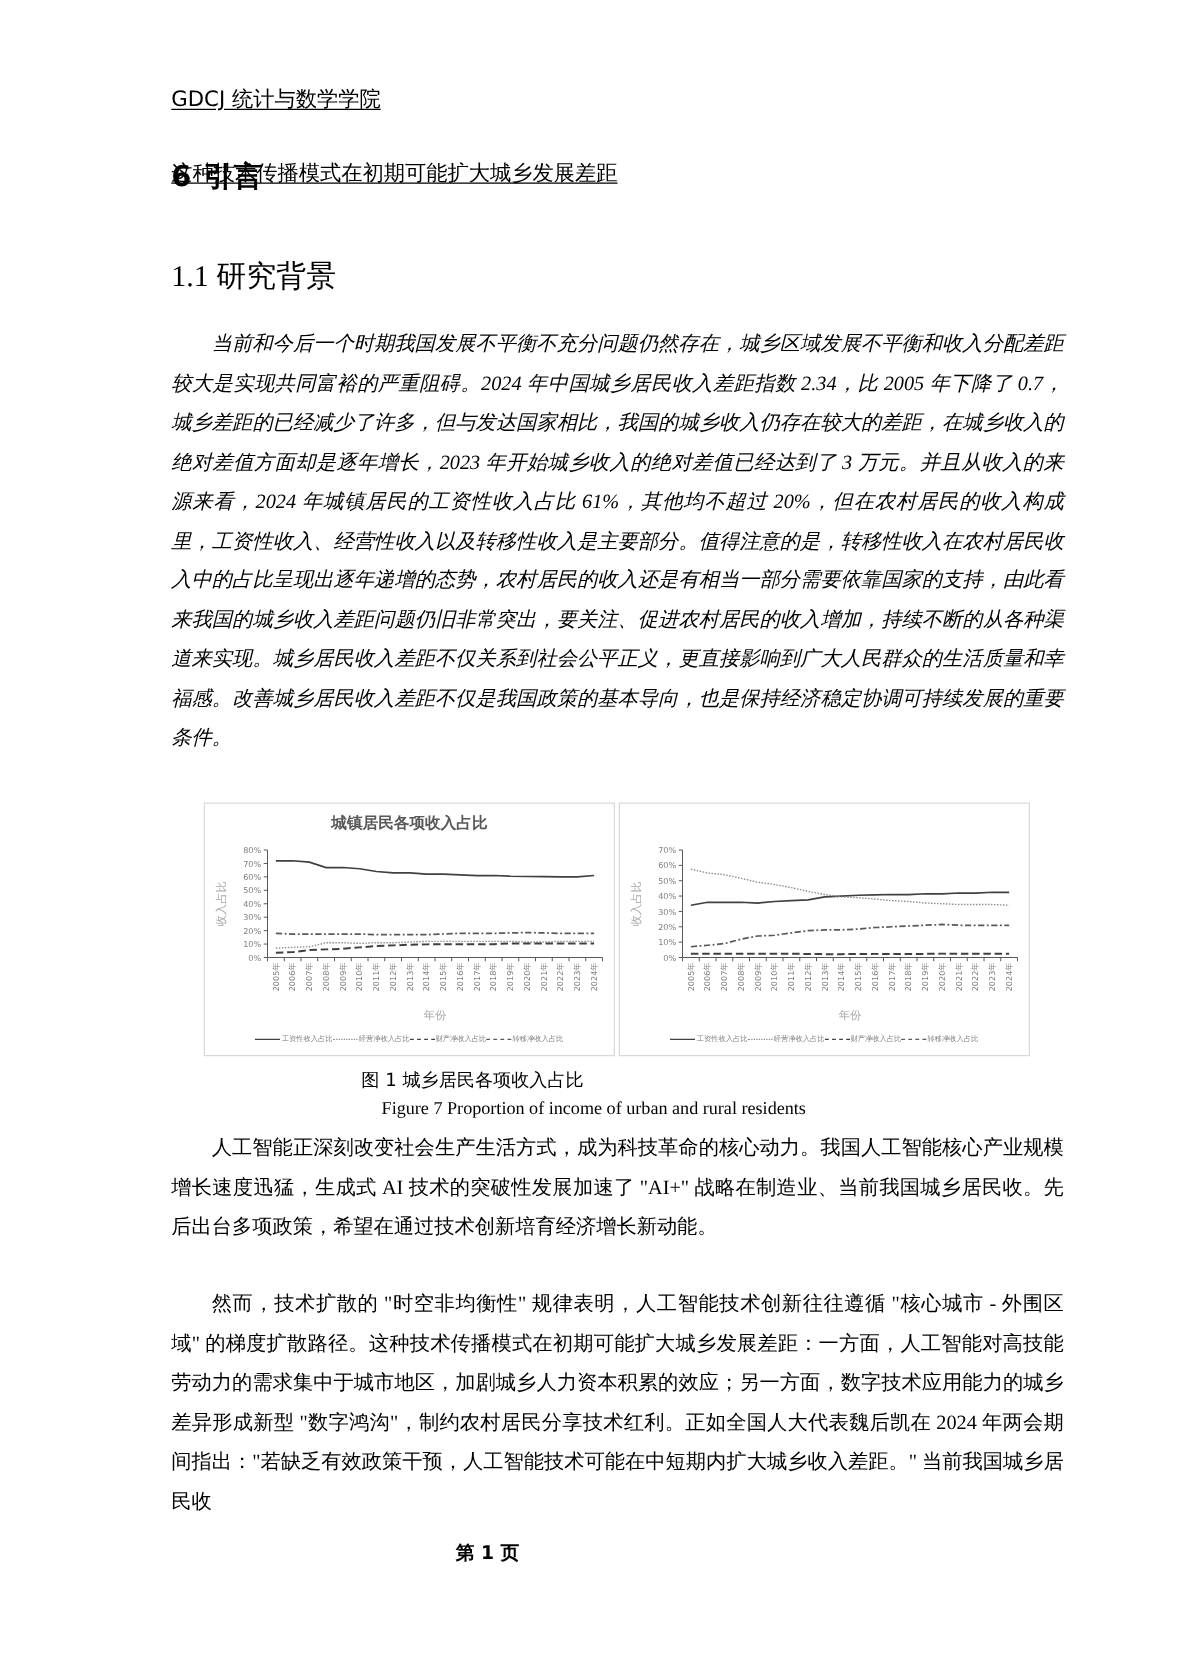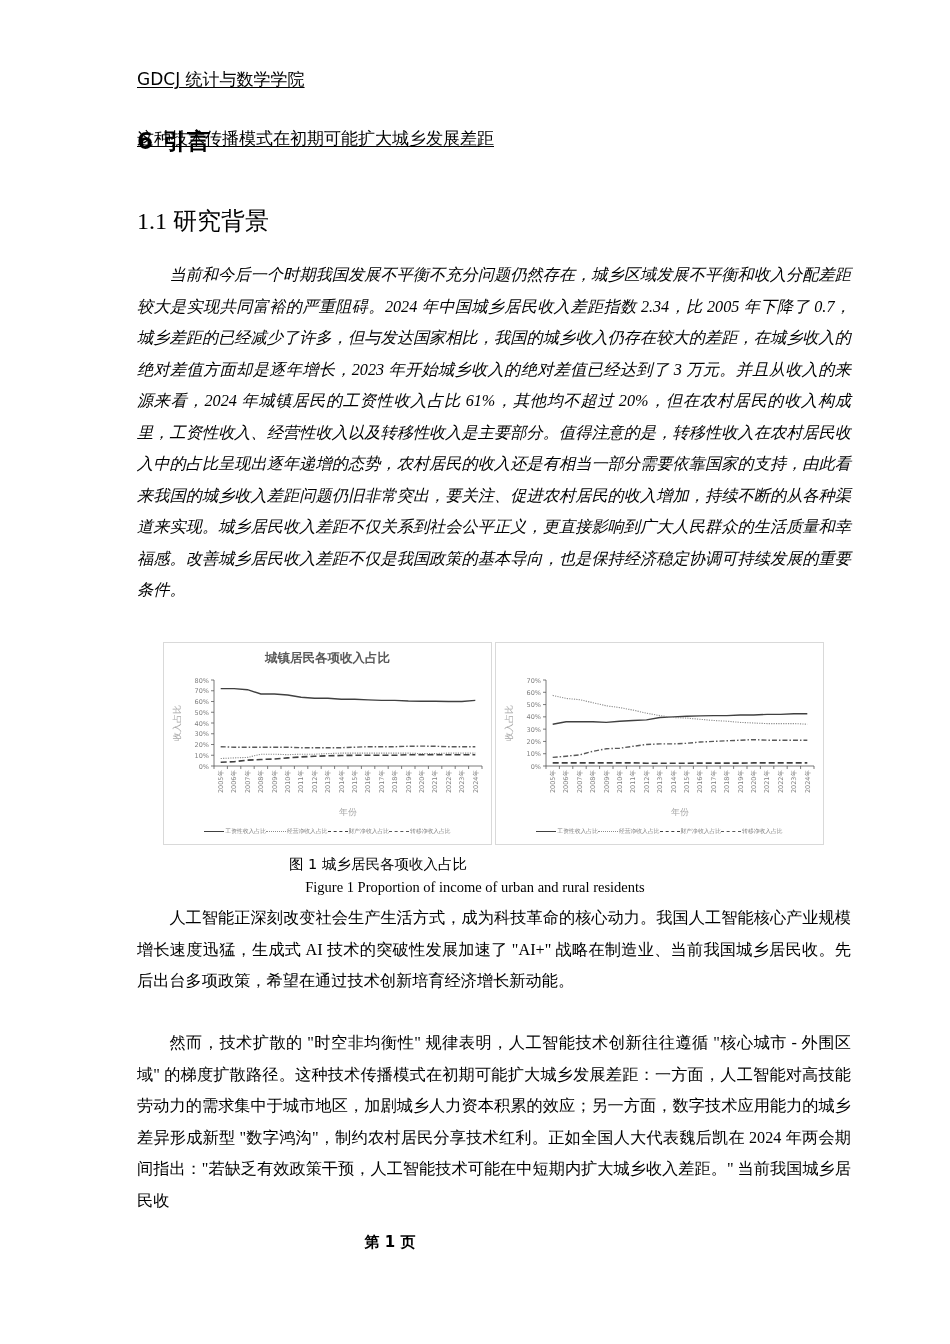--- a/index.html
+++ b/index.html
@@ -220,18 +220,18 @@
         </span>
         <span class="legend-item">
           <span class="legend-line" style="border-top: 1.5px dashed rgb(89, 89, 89);"></span>
           <span>转移净收入占比</span>
         </span>
       </div>
   </div>
 </div>
 
 <div class="cap-cn sans">图 1  城乡居民各项收入占比</div>
-<div class="cap-en serif">Figure 1 Proportion of income of urban and rural residents</div>
+<div class="cap-en serif">Figure 7 Proportion of income of urban and rural residents</div>
 
 <p class="para p2 serif">人工智能正深刻改变社会生产生活方式，成为科技革命的核心动力。我国人工智能核心产业规模增长速度迅猛，生成式 AI 技术的突破性发展加速了 "AI+" 战略在制造业、当前我国城乡居民收。先后出台多项政策，希望在通过技术创新培育经济增长新动能。</p>
 <p class="para p3 serif">然而，技术扩散的 "时空非均衡性" 规律表明，人工智能技术创新往往遵循 "核心城市 - 外围区域" 的梯度扩散路径。这种技术传播模式在初期可能扩大城乡发展差距：一方面，人工智能对高技能劳动力的需求集中于城市地区，加剧城乡人力资本积累的效应；另一方面，数字技术应用能力的城乡差异形成新型 "数字鸿沟"，制约农村居民分享技术红利。正如全国人大代表魏后凯在 2024 年两会期间指出："若缺乏有效政策干预，人工智能技术可能在中短期内扩大城乡收入差距。" 当前我国城乡居民收</p>
 
 <div class="page-num sans">第 1 页</div>
 
 </body></html>

